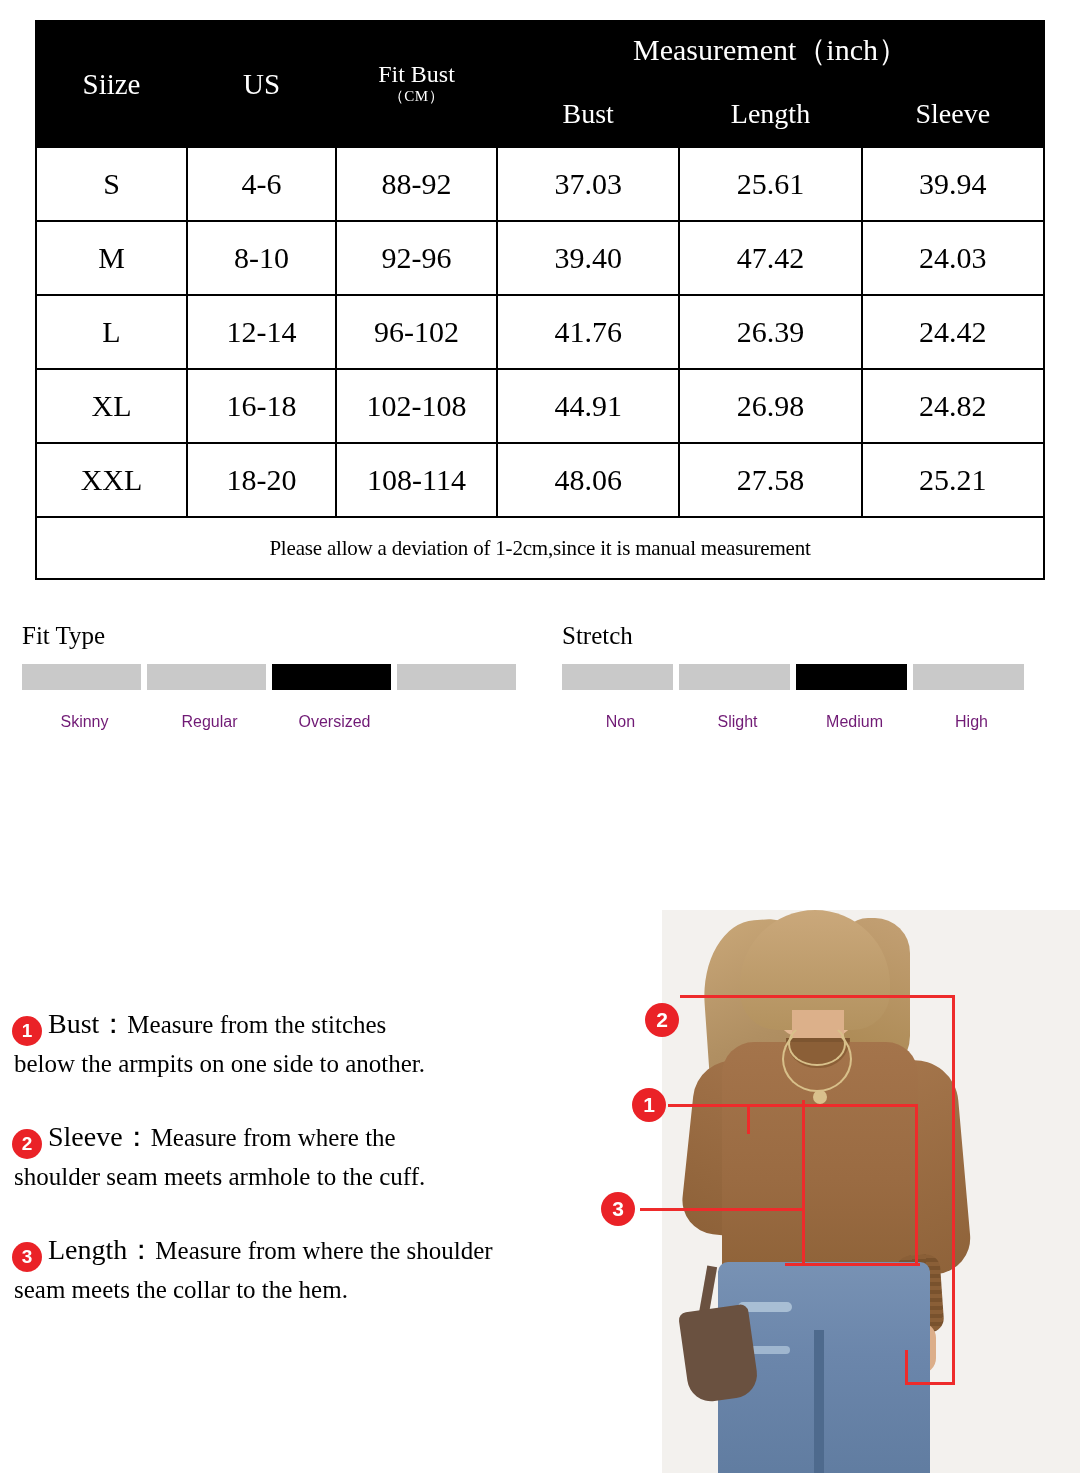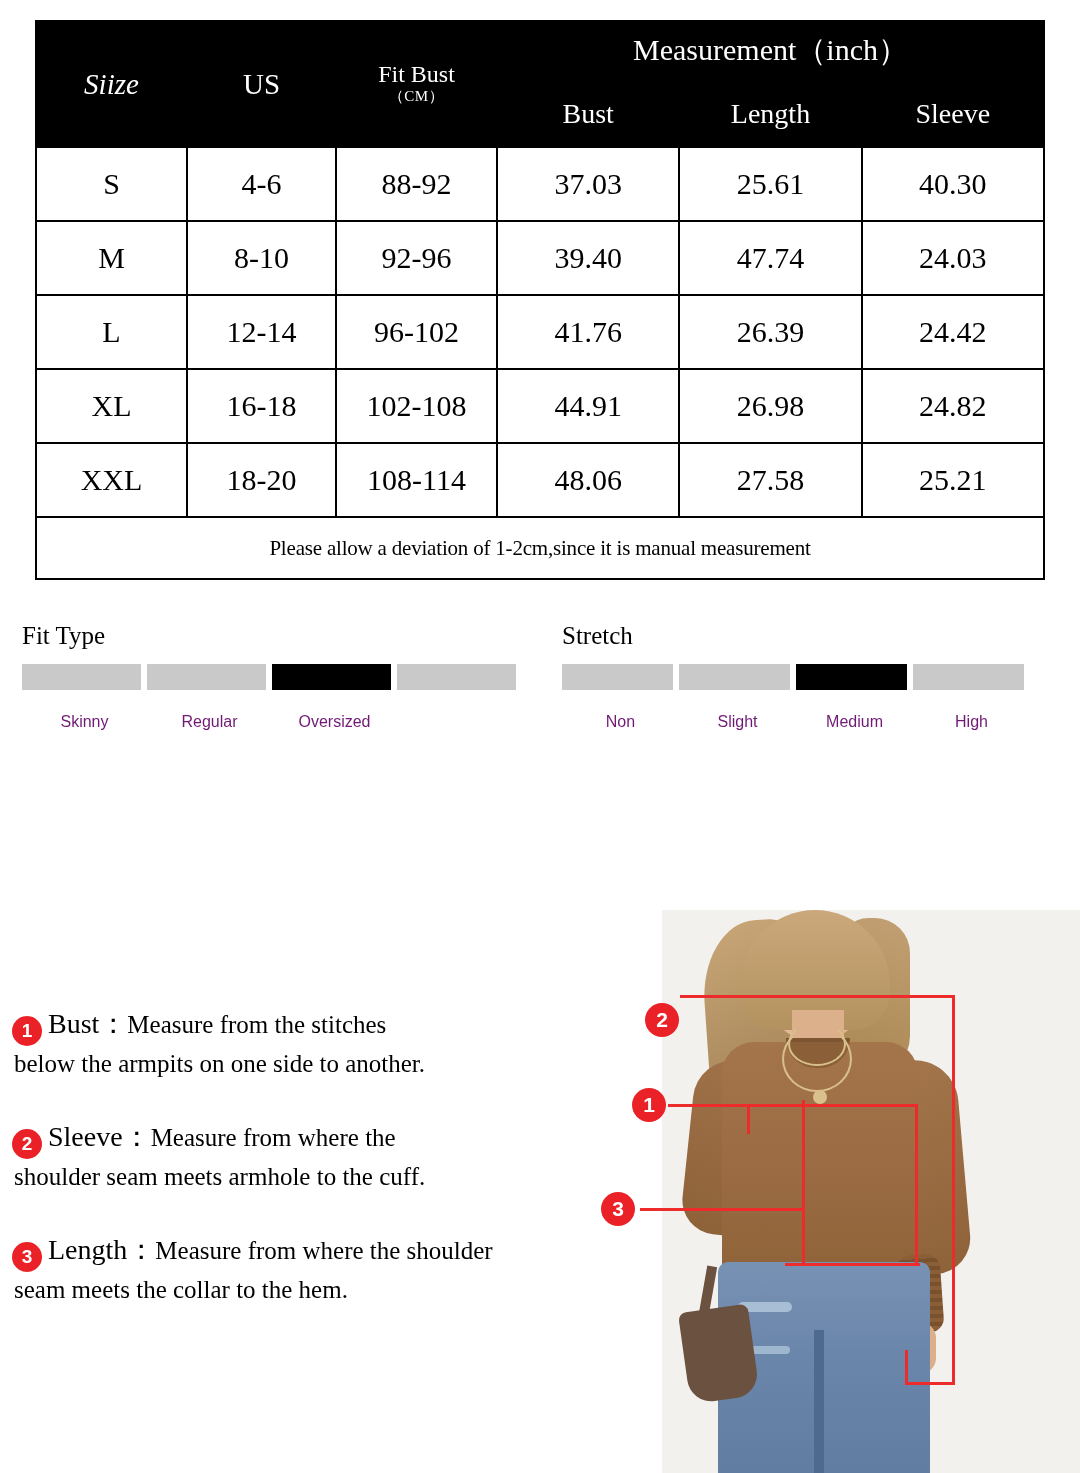--- a/index.html
+++ b/index.html
@@ -281,49 +281,49 @@
 </head>
 <body>
 
 <div class="page">
 
 
   <div class="table-wrap">
     <table class="size-chart">
       <thead>
         <tr>
-          <th class="th-big" rowspan="2" style="width:151px;height:126px;font-style:italic;">Siize</th>
+          <th class="th-big" rowspan="2" style="width:151px;height:126px;">Siize</th>
           <th class="th-big" rowspan="2" style="width:149px;">US</th>
           <th rowspan="2" style="width:161px;">
             <span class="fitbust-main">Fit Bust</span>
             <span class="fitbust-sub">（CM）</span>
           </th>
           <th class="th-measure" colspan="3" style="height:59px;">Measurement（inch）</th>
         </tr>
         <tr>
           <th class="th-sub" style="width:183px;height:67px;text-align:center;">Bust</th>
           <th class="th-sub" style="width:183px;">Length</th>
           <th class="th-sub" style="width:183px;">Sleeve</th>
         </tr>
       </thead>
       <tbody>
         <tr>
           <td>S</td>
           <td>4-6</td>
           <td>88-92</td>
           <td>37.03</td>
           <td>25.61</td>
-          <td>40.30</td>
+          <td>39.94</td>
         </tr>
         <tr>
           <td>M</td>
           <td>8-10</td>
           <td>92-96</td>
           <td>39.40</td>
-          <td>47.74</td>
+          <td>47.42</td>
           <td>24.03</td>
         </tr>
         <tr>
           <td>L</td>
           <td>12-14</td>
           <td>96-102</td>
           <td>41.76</td>
           <td>26.39</td>
           <td>24.42</td>
         </tr>

